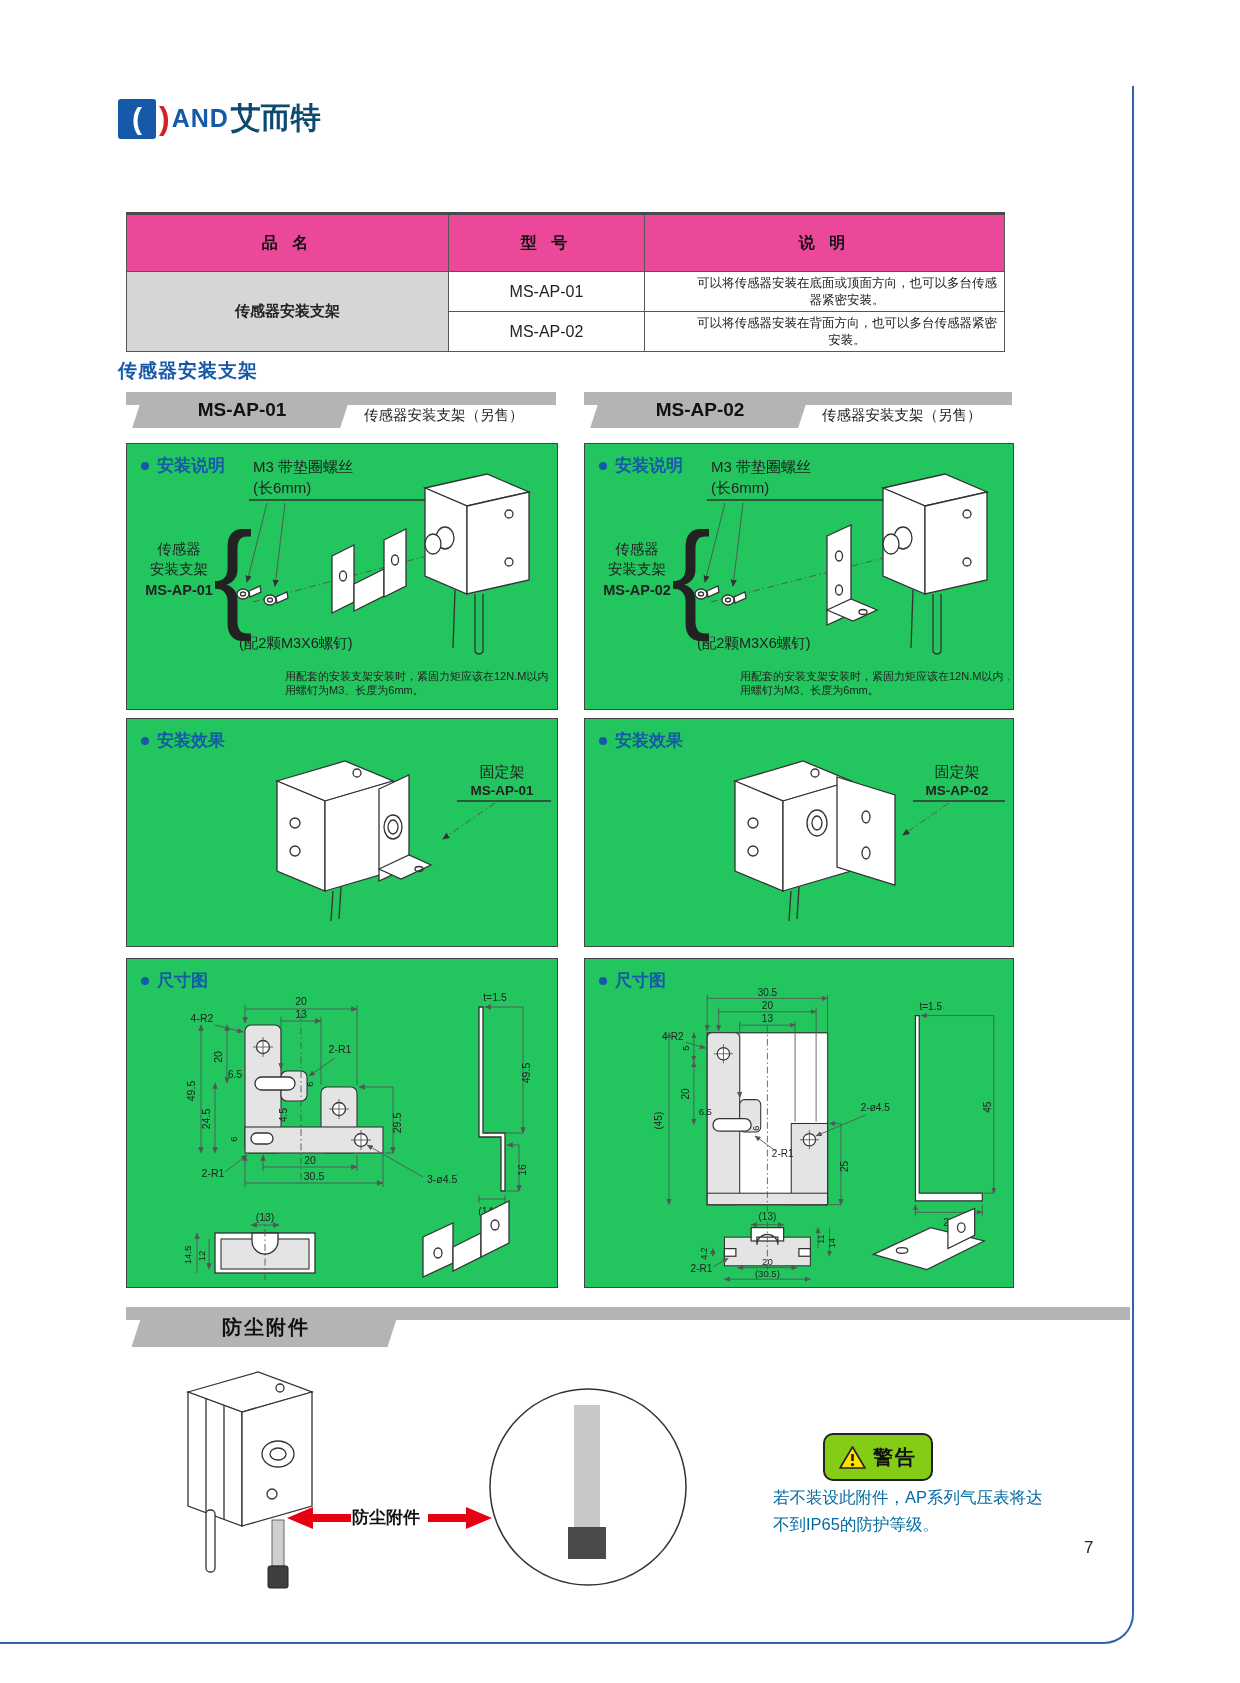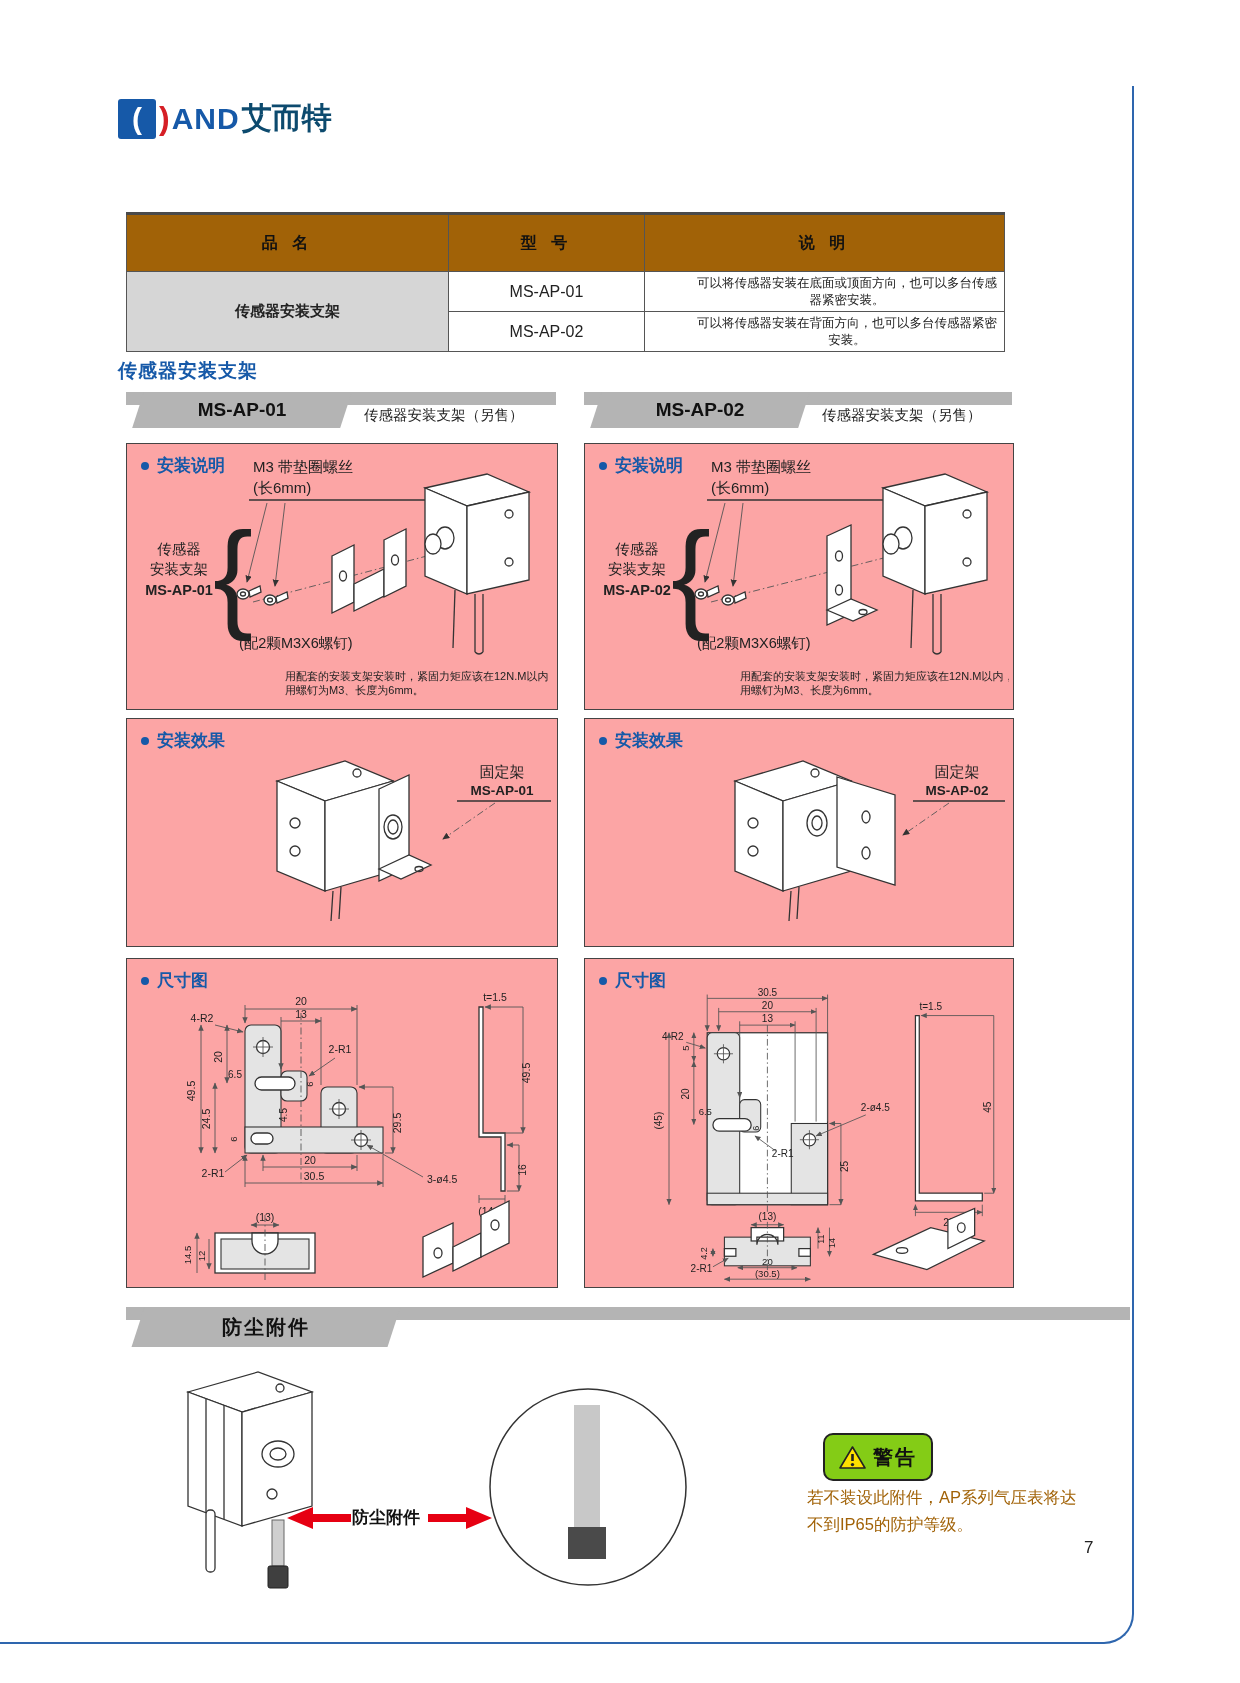--- a/index.html
+++ b/index.html
@@ -10,73 +10,73 @@
   
   .frame{left:0;top:86px;width:1132px;height:1556px;border-right:2.5px solid #2e66ae;
          border-bottom:2.5px solid #2e66ae;border-bottom-right-radius:30px;}
 
   
   .logo{left:118px;top:98px;display:flex;align-items:center;}
   .logo-mark{width:38px;height:40px;background:#1659a8;border-radius:3px;position:relative;
              display:flex;align-items:center;justify-content:center;}
   .logo-p1{color:#fff;font-size:30px;font-weight:bold;line-height:1;}
   .logo-p2{color:#d61f26;font-size:32px;font-weight:bold;line-height:1;margin:0 2px 2px 3px;}
-  .logo-and{font-size:30px;font-weight:bold;color:#1659a8;letter-spacing:1px;}
+  .logo-and{font-size:25px;font-weight:bold;color:#1659a8;letter-spacing:1px;}
   .logo-cn{font-size:30px;font-weight:bold;color:#0c4a6e;margin-left:2px;}
   .doc-title{left:620px;top:100px;width:368px;text-align:right;font-size:30px;font-weight:bold;
              color:#111;letter-spacing:3px;}
 
   
   .title-bar{left:118px;top:152px;width:890px;height:34px;background:#1659a8;color:#fff;
              display:flex;align-items:center;}
   .title-bar .t1{font-size:19px;font-weight:bold;margin-left:14px;}
   .title-bar .t2{font-size:15px;font-weight:bold;margin-left:60px;}
 
   
   table.spec{left:126px;top:212px;width:878px;border-collapse:collapse;table-layout:fixed;
              border:1px solid #555;border-top:3px solid #4a4a4a;}
   table.spec th,table.spec td{border:1px solid #555;}
-  table.spec th{background:#a16207;height:54px;font-size:16px;letter-spacing:5px;color:#111;margin-left:20px;}
+  table.spec th{background:#ec4899;height:54px;font-size:16px;letter-spacing:5px;color:#111;margin-left:20px;}
   td.product{background:#d6d6d6;font-weight:bold;font-size:15px;text-align:center;}
   td.model{font-size:16px;text-align:center;height:37px;}
   td.desc{font-size:12.5px;text-align:center;padding-left:46px;}
 
   .section-title{left:118px;top:358px;font-size:19px;font-weight:bold;color:#1659a8;letter-spacing:1px;}
 
   
   .band{position:absolute;height:42px;}
   .band .strip{position:absolute;left:0;top:0;width:100%;height:13px;background:#b4b4b4;}
   .band .para{position:absolute;left:12px;top:0;width:208px;height:36px;background:#b4b4b4;
               transform:skewX(-18deg);}
   .band .model{position:absolute;left:12px;top:0;width:208px;height:36px;line-height:36px;
                text-align:center;font-weight:bold;font-size:19px;color:#111;}
   .band .sub{position:absolute;left:238px;top:14px;font-size:14.5px;color:#222;}
   .dust-band .para{width:256px;height:40px;}
   .dust-band .model{width:256px;height:40px;line-height:40px;font-size:20px;letter-spacing:2px;}
 
   
-  .panel{position:absolute;border:1.5px solid #444;background:#fca5a5;}
+  .panel{position:absolute;border:1.5px solid #444;background:#22c55e;}
   .panel-h{position:absolute;left:14px;top:10px;display:flex;align-items:center;gap:8px;
            font-size:17px;font-weight:bold;color:#1659a8;z-index:2;}
   .bullet{width:8px;height:8px;border-radius:50%;background:#1659a8;}
   svg.draw{position:absolute;left:0;top:0;}
   svg text{font-family:"Liberation Sans","DejaVu Sans",sans-serif;fill:#222;}
   .ln{fill:none;stroke:#333;stroke-width:1.3;}
   .fw{fill:#fff;stroke:#333;stroke-width:1.3;}
   .fg{fill:#e4e4e4;stroke:#333;stroke-width:1.1;}
   .fgl{fill:#cfcfcf;stroke:#666;stroke-width:1;}
   .dim{stroke:#555;stroke-width:0.9;fill:none;}
   .dash{stroke:#555;stroke-width:0.9;stroke-dasharray:7 3 1.5 3;fill:none;}
 
   
   .dust-label{left:352px;top:1506px;font-size:17px;font-weight:bold;color:#111;}
   .warn-box{left:823px;top:1433px;width:106px;height:44px;border:2px solid #222;border-radius:10px;
             display:flex;align-items:center;justify-content:center;gap:7px;background:#84cc16;}
   .warn-title{font-size:20px;font-weight:bold;color:#111;letter-spacing:2px;}
-  .warn-note{left:807px;top:1484px;width:295px;font-size:16.5px;color:#a16207;line-height:1.65;}
+  .warn-note{left:773px;top:1484px;width:295px;font-size:16.5px;color:#0369a1;line-height:1.65;}
   .pageno{left:1084px;top:1538px;font-size:17px;color:#222;}
 </style>
 </head>
 <body>
 
 <div class="page">
   <div class="abs frame"></div>
 
   <div class="abs logo">
     <span class="logo-mark">

